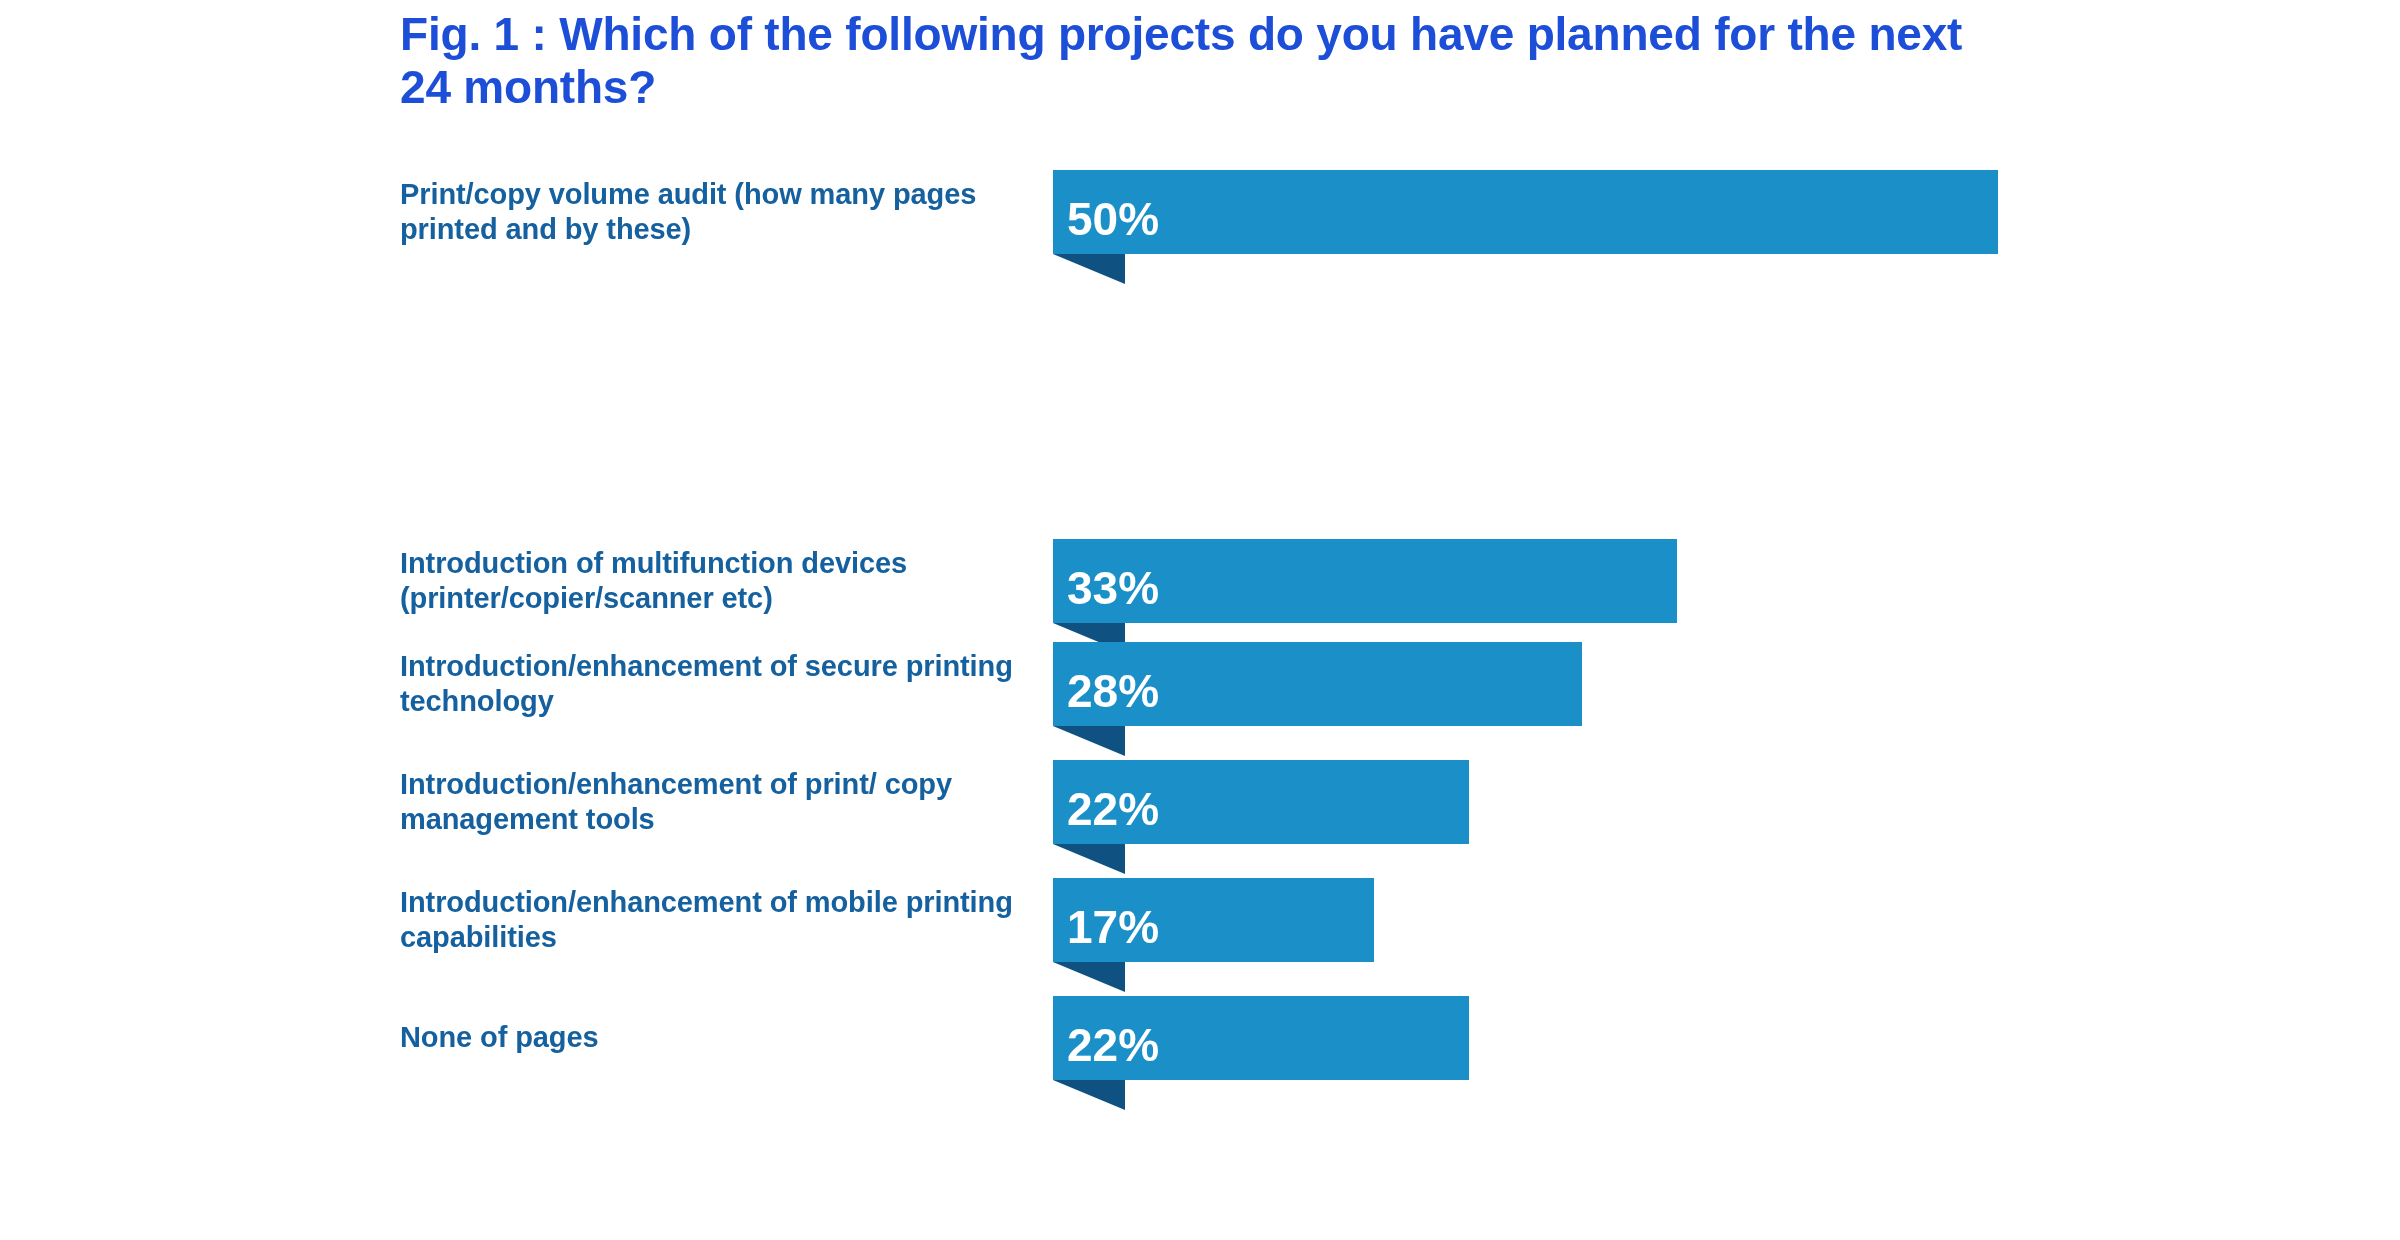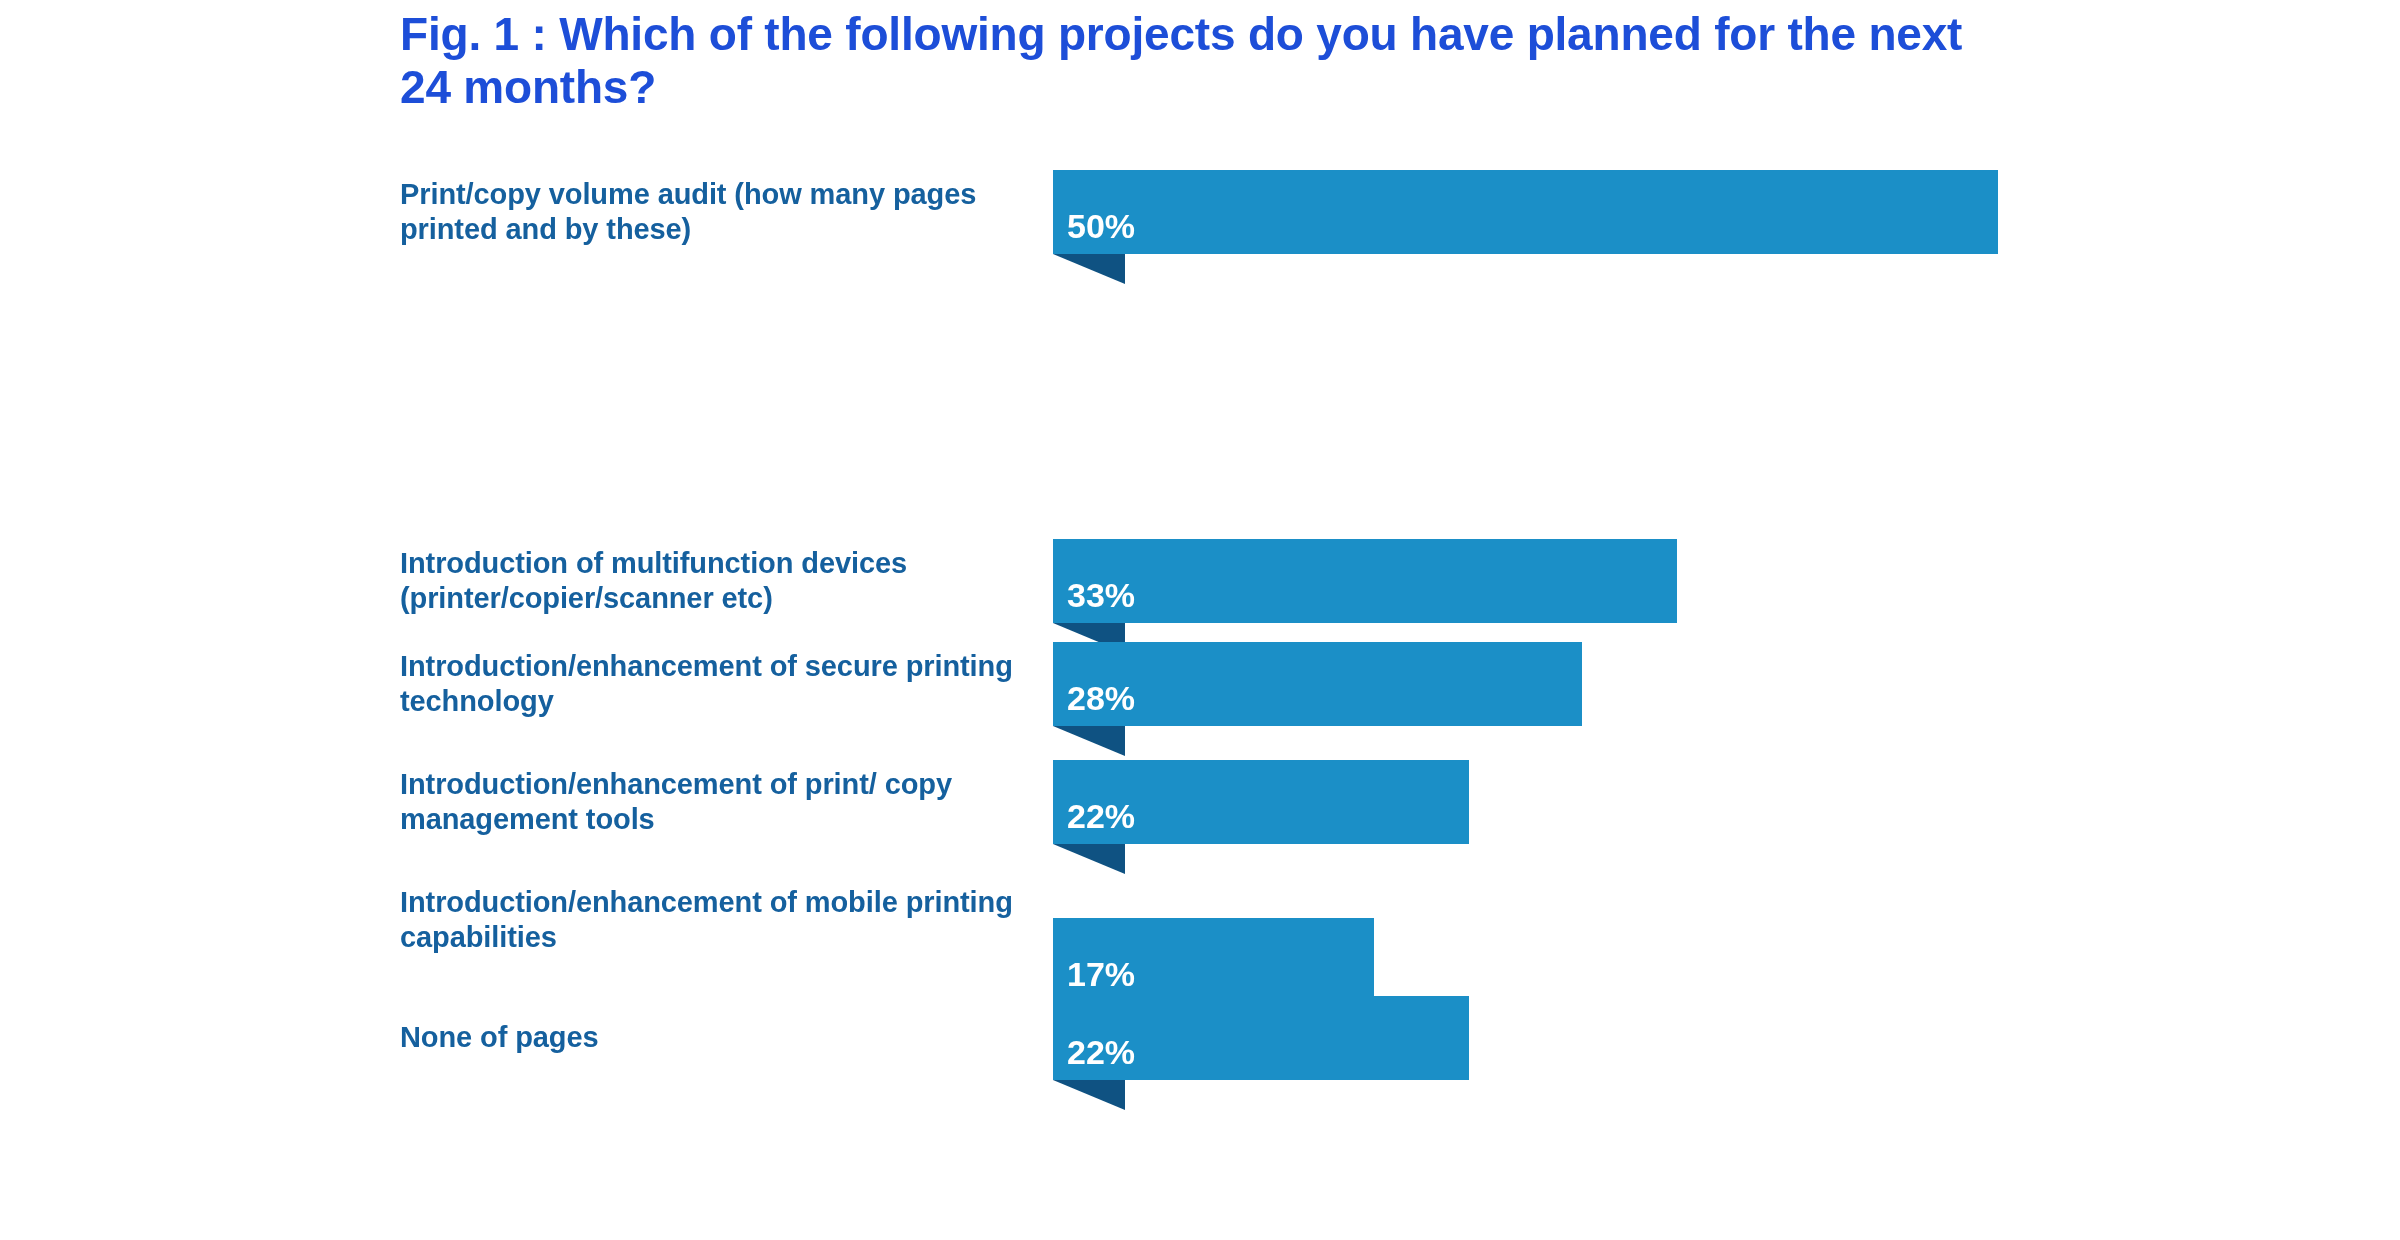--- a/index.html
+++ b/index.html
@@ -92,21 +92,21 @@
     height:30px;
     background:#0f5282;
     clip-path:polygon(0 0, 100% 0, 100% 100%);
   }
 
   .bar-value {
     position:absolute;
     left:14px;
     bottom:8px;
     color:#ffffff;
-    font-size:34px;
+    font-size:46px;
     font-weight:bold;
     letter-spacing:0px;
     white-space:nowrap;
   }
 </style>
 </head>
 <body>
 
 <div class="figure">
 
@@ -142,21 +142,21 @@
       <div class="row" style="top: 590px;">
         <div class="cat-label">Introduction/enhancement of print/ copy management tools</div>
         <div class="bar-wrap" style="width: 415.8px;">
           <div class="bar" style="width: 415.8px; background: rgb(27, 143, 199);"></div>
           <div class="bar-fold" style="background: rgb(15, 82, 130);"></div>
           <div class="bar-value">22%</div>
         </div>
       </div>
       <div class="row" style="top: 708px;">
         <div class="cat-label">Introduction/enhancement of mobile printing capabilities</div>
-        <div class="bar-wrap" style="width: 307px; margin-top: 40px;">
+        <div class="bar-wrap" style="width: 307px;">
           <div class="bar" style="width: 321.3px; background: rgb(27, 143, 199);"></div>
           <div class="bar-fold" style="background: rgb(15, 82, 130);"></div>
           <div class="bar-value">17%</div>
         </div>
       </div>
       <div class="row" style="top: 826px;">
         <div class="cat-label">None of pages</div>
         <div class="bar-wrap" style="width: 415.8px;">
           <div class="bar" style="width: 415.8px; background: rgb(27, 143, 199);"></div>
           <div class="bar-fold" style="background: rgb(15, 82, 130);"></div>

